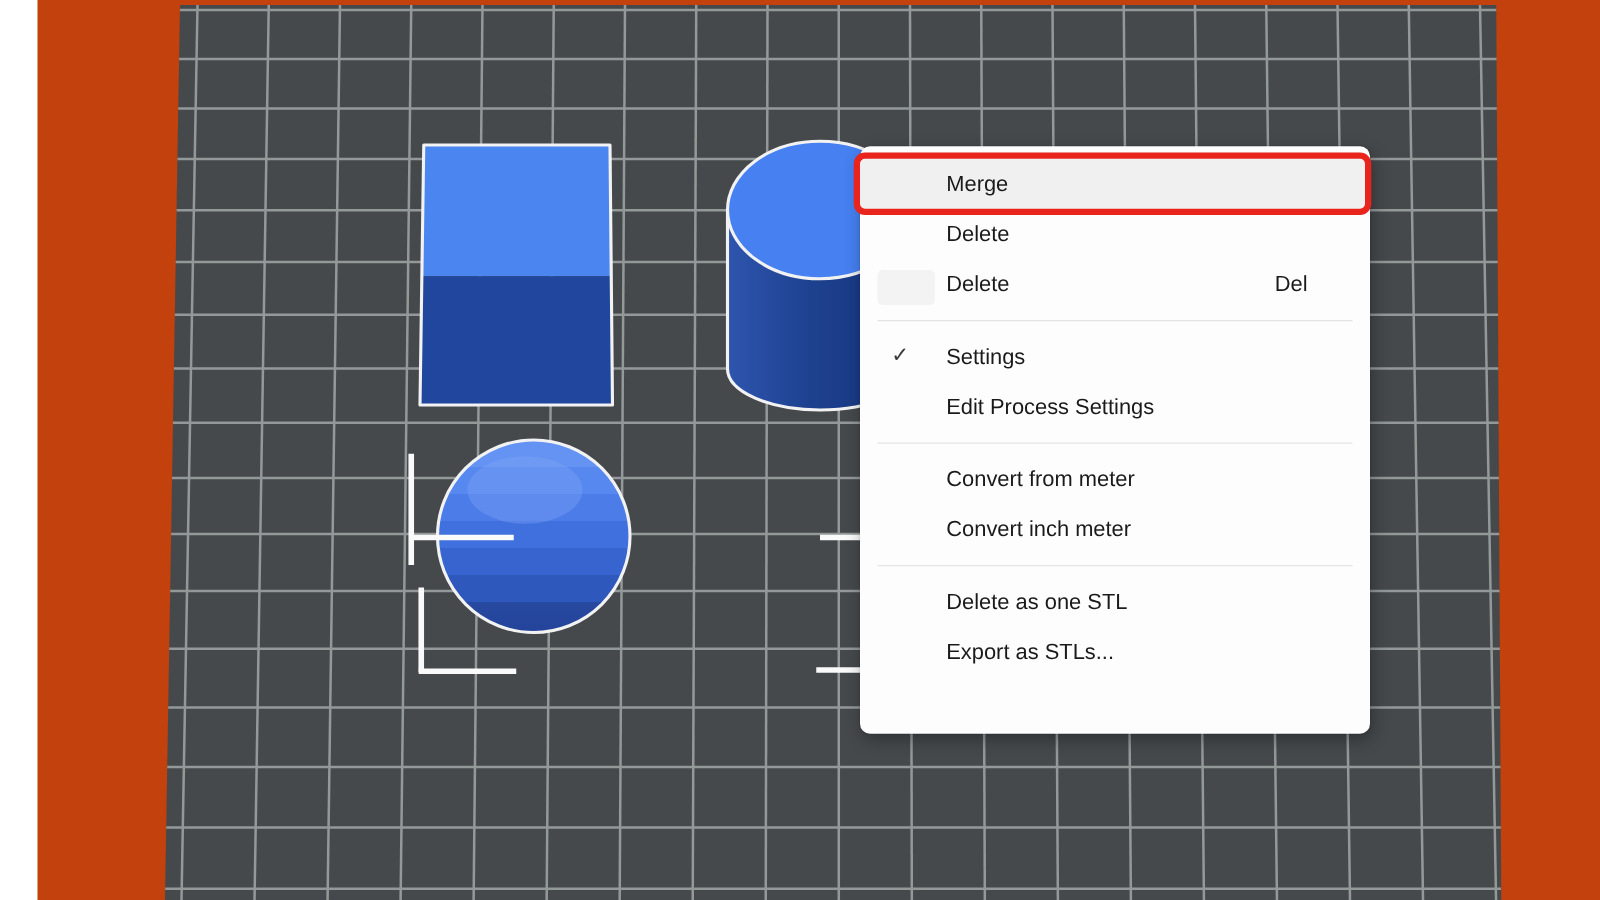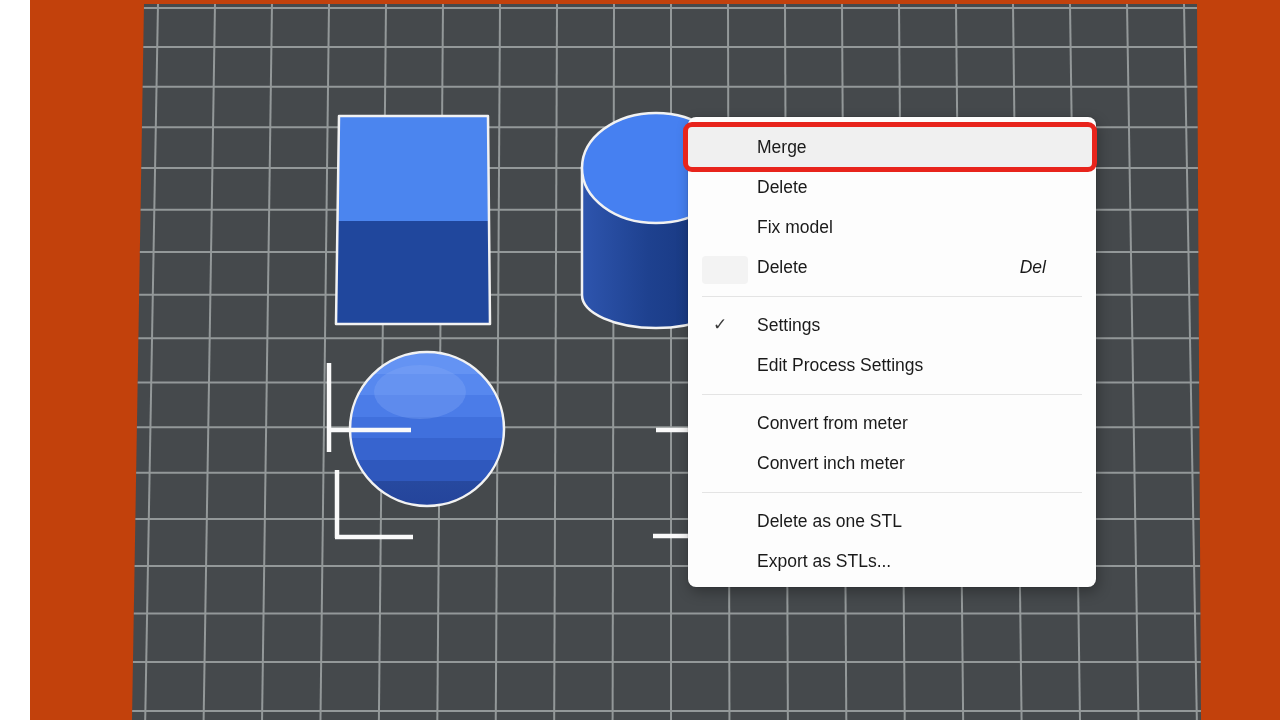--- a/index.html
+++ b/index.html
@@ -8,21 +8,21 @@
   #scene{position:absolute;left:0;top:0;}
 
   
   .menu{position:absolute;left:658px;top:117px;width:408px;height:470px;
     background:var(--menu-bg,#fdfdfd);border-radius:8px;
     box-shadow:2px 5px 14px rgba(0,0,0,.30), 0 0 0 1px rgba(0,0,0,.06);
     padding-top:10px;box-sizing:border-box;color:var(--menu-text,#1a1a1a);
     font-size:17.5px;}
   .mi{position:relative;height:40px;display:flex;align-items:center;}
   .mi .lbl{margin-left:69px;white-space:nowrap;}
-  .mi .shortcut{margin-left:auto;margin-right:50px;font-style:italic;}
+  .mi .shortcut{margin-left:auto;margin-right:50px;}
   .mi .check{position:absolute;left:25px;top:50%;transform:translateY(-54%);
     font-size:17px;color:#3c3c3c;}
   .mi.hovered{background:var(--item-hover,#f0f0f0);}
   .icon-slot{position:absolute;left:14px;top:9px;width:46px;height:28px;
     background:#f3f3f3;border-radius:4px;}
   .merge-box{position:absolute;left:-5px;right:-1px;top:-5px;bottom:-5px;
     border:5px solid var(--highlight,#e8241c);border-radius:9px;pointer-events:none;}
   .sep{height:18px;display:flex;align-items:center;}
   .sep-line{height:1px;background:var(--separator,#e4e4e4);flex:1;margin:0 14px;}
 </style>
@@ -129,23 +129,20 @@
 
     <div class="mi hovered">
       <span class="lbl">Merge</span>
       <span class="merge-box"></span>
     </div>
 
     <div class="mi">
       <span class="lbl">Delete</span>
     </div>
 
-    <div class="mi">
-      <span class="lbl">Fix model</span>
-    </div>
 
     <div class="mi">
       <span class="icon-slot"></span>
       <span class="lbl">Delete</span>
       <span class="shortcut">Del</span>
     </div>
 
     <div class="sep">
         <div class="sep-line"></div>
       </div>

